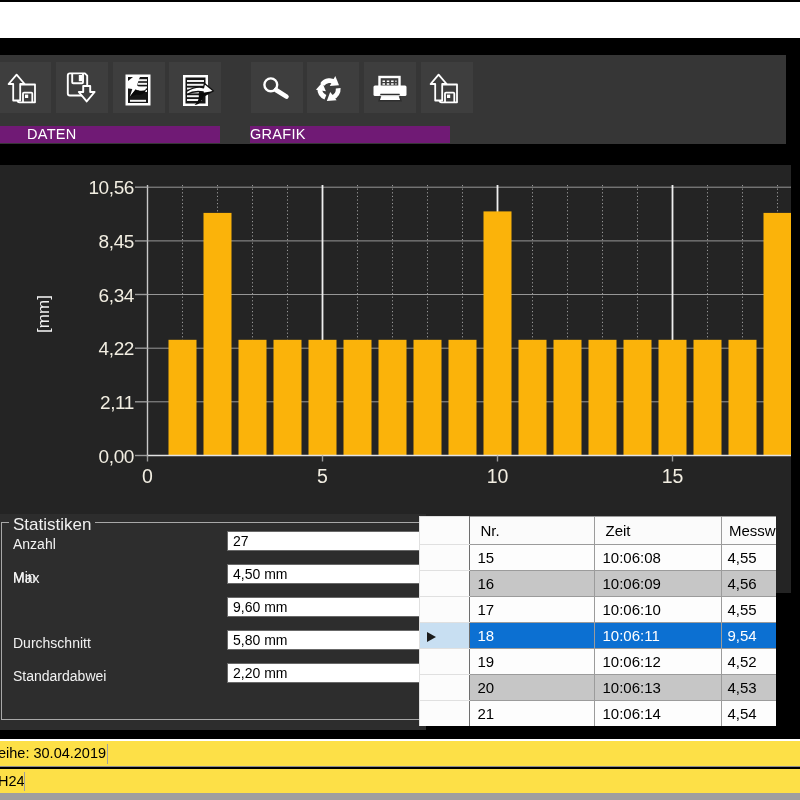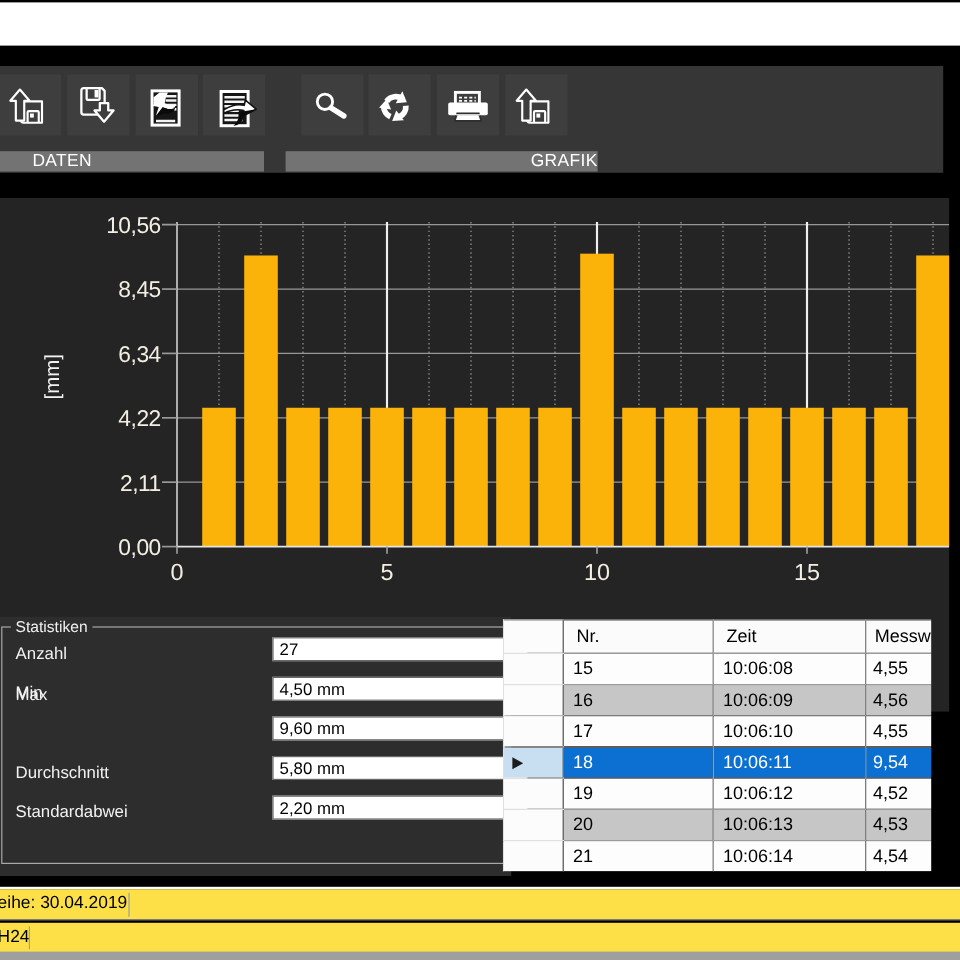--- a/index.html
+++ b/index.html
@@ -1,19 +1,19 @@
 <!DOCTYPE html>
 <html><head><meta charset="utf-8">
 <style>
 * { margin:0; padding:0; box-sizing:border-box; }
 html,body { width:800px; height:800px; background:#000; overflow:hidden;
   font-family:"Liberation Sans", sans-serif; position:relative; }
 .abs { position:absolute; }
 .btn { position:absolute; top:62px; width:52px; height:51px; background:#3e3e3e; }
-.bluebar { position:absolute; top:126px; height:16.5px; background:#737373; color:#fff;
+.bluebar { position:absolute; top:126px; height:16.5px; background:#701a75; color:#fff;
   font-size:14.5px; letter-spacing:.3px; line-height:16.5px; }
 .slab { position:absolute; left:13px; color:#f2f2f2; font-size:14px; }
 .sfield { position:absolute; left:227px; width:213px; height:20px; background:#fff;
   border:1px solid #686868; color:#000; font-size:14px; line-height:18px; padding-left:5px; }
 table { border-collapse:collapse; table-layout:fixed; font-size:15px; color:#000; }
 td { border:1px solid #9b9b9b; padding:0 0 0 8px; overflow:hidden; white-space:nowrap; height:26px; }
 tr.hdr td { background:#fbfbfb; height:27.5px; padding-left:11px; }
 tr.hdr td:last-child { padding-left:7.5px; }
 td:last-child { padding-left:6px; }
 td.sel { background:#fcfcfc; border-color:#e0e0e0; border-right-color:#6e6e6e; width:49.5px; padding:0; }
@@ -102,21 +102,21 @@
 </svg></div>
 <div class="btn" style="left:420.5px"><svg width="52" height="51" viewBox="0 0 52 51">
 <g fill="none" stroke="#fff" stroke-width="1.8" stroke-linejoin="round">
 <path d="M18.5 22.5 H36 V40.3 H20.5 Q18.5 40.3 18.5 38.3 Z"></path>
 <path d="M24 40 V31.5 Q24 30.6 25 30.6 H32.3 Q33.3 30.6 33.3 31.5 V40"></path>
 </g>
 <rect x="26" y="32.6" width="3.2" height="3.4" fill="#fff"></rect>
 <path d="M14.2 38.5 V22 H9.6 L17.6 12.6 L25.6 22 H21.2 V38.5 Z" fill="#3e3e3e" stroke="#fff" stroke-width="1.8" stroke-linejoin="round"></path>
 </svg></div>
 <div class="bluebar" style="left:0;width:220px;padding-left:27px">DATEN</div>
-<div class="bluebar" style="left:238px;width:260px;text-align:right">GRAFIK</div>
+<div class="bluebar" style="left:250px;width:200px;text-align:left">GRAFIK</div>
 <div class="abs" style="left:0;top:165px;width:791px;height:428px;background:#242424">
 <svg width="791" height="340" viewBox="0 0 791 340" style="position:absolute;left:0;top:0">
 <line x1="147.5" y1="22.2" x2="791" y2="22.2" stroke="#979797" stroke-width="1"></line>
 <line x1="147.5" y1="75.9" x2="791" y2="75.9" stroke="#979797" stroke-width="1"></line>
 <line x1="147.5" y1="129.5" x2="791" y2="129.5" stroke="#979797" stroke-width="1"></line>
 <line x1="147.5" y1="183.2" x2="791" y2="183.2" stroke="#979797" stroke-width="1"></line>
 <line x1="147.5" y1="236.8" x2="791" y2="236.8" stroke="#979797" stroke-width="1"></line>
 <line x1="182.5" y1="20" x2="182.5" y2="290.5" stroke="#9a9a9a" stroke-width="1" stroke-dasharray="1.2,2.4"></line>
 <line x1="217.5" y1="20" x2="217.5" y2="290.5" stroke="#9a9a9a" stroke-width="1" stroke-dasharray="1.2,2.4"></line>
 <line x1="252.5" y1="20" x2="252.5" y2="290.5" stroke="#9a9a9a" stroke-width="1" stroke-dasharray="1.2,2.4"></line>
@@ -173,21 +173,21 @@
 <text x="322.5" y="318" font-size="19.5" fill="#f2eee2" text-anchor="middle" font-family="Liberation Sans, sans-serif">5</text>
 <line x1="497.5" y1="290.5" x2="497.5" y2="296.5" stroke="#9a9a9a" stroke-width="1.4"></line>
 <text x="497.5" y="318" font-size="19.5" fill="#f2eee2" text-anchor="middle" font-family="Liberation Sans, sans-serif">10</text>
 <line x1="672.5" y1="290.5" x2="672.5" y2="296.5" stroke="#9a9a9a" stroke-width="1.4"></line>
 <text x="672.5" y="318" font-size="19.5" fill="#f2eee2" text-anchor="middle" font-family="Liberation Sans, sans-serif">15</text>
 <text x="54" y="154" font-size="17" fill="#f2f2f2" text-anchor="middle" font-family="Liberation Sans, sans-serif" transform="rotate(-90 49 154)">[mm]</text>
 </svg>
 </div>
 <div class="abs" style="left:0;top:514px;width:426px;height:216px;background:#2d2d2d">
   <div class="abs" style="left:1px;top:8px;width:420px;height:198px;border:1px solid #a8a8a8"></div>
-  <div class="abs" style="left:9px;top:1px;background:#2d2d2d;padding:0 4px;color:#f0f0f0;font-size:13px">Statistiken</div>
+  <div class="abs" style="left:9px;top:1px;background:#2d2d2d;padding:0 4px;color:#f0f0f0;font-size:17px">Statistiken</div>
 </div>
 <div class="slab" style="top:536px">Anzahl</div>
 <div class="sfield" style="top:531px">27</div>
 <div class="slab" style="top:569px">Min</div>
 <div class="sfield" style="top:564px">4,50 mm</div>
 <div class="slab" style="top:570px">Max</div>
 <div class="sfield" style="top:597px">9,60 mm</div>
 <div class="slab" style="top:635px">Durchschnitt</div>
 <div class="sfield" style="top:630px">5,80 mm</div>
 <div class="slab" style="top:668px">Standardabwei</div>

